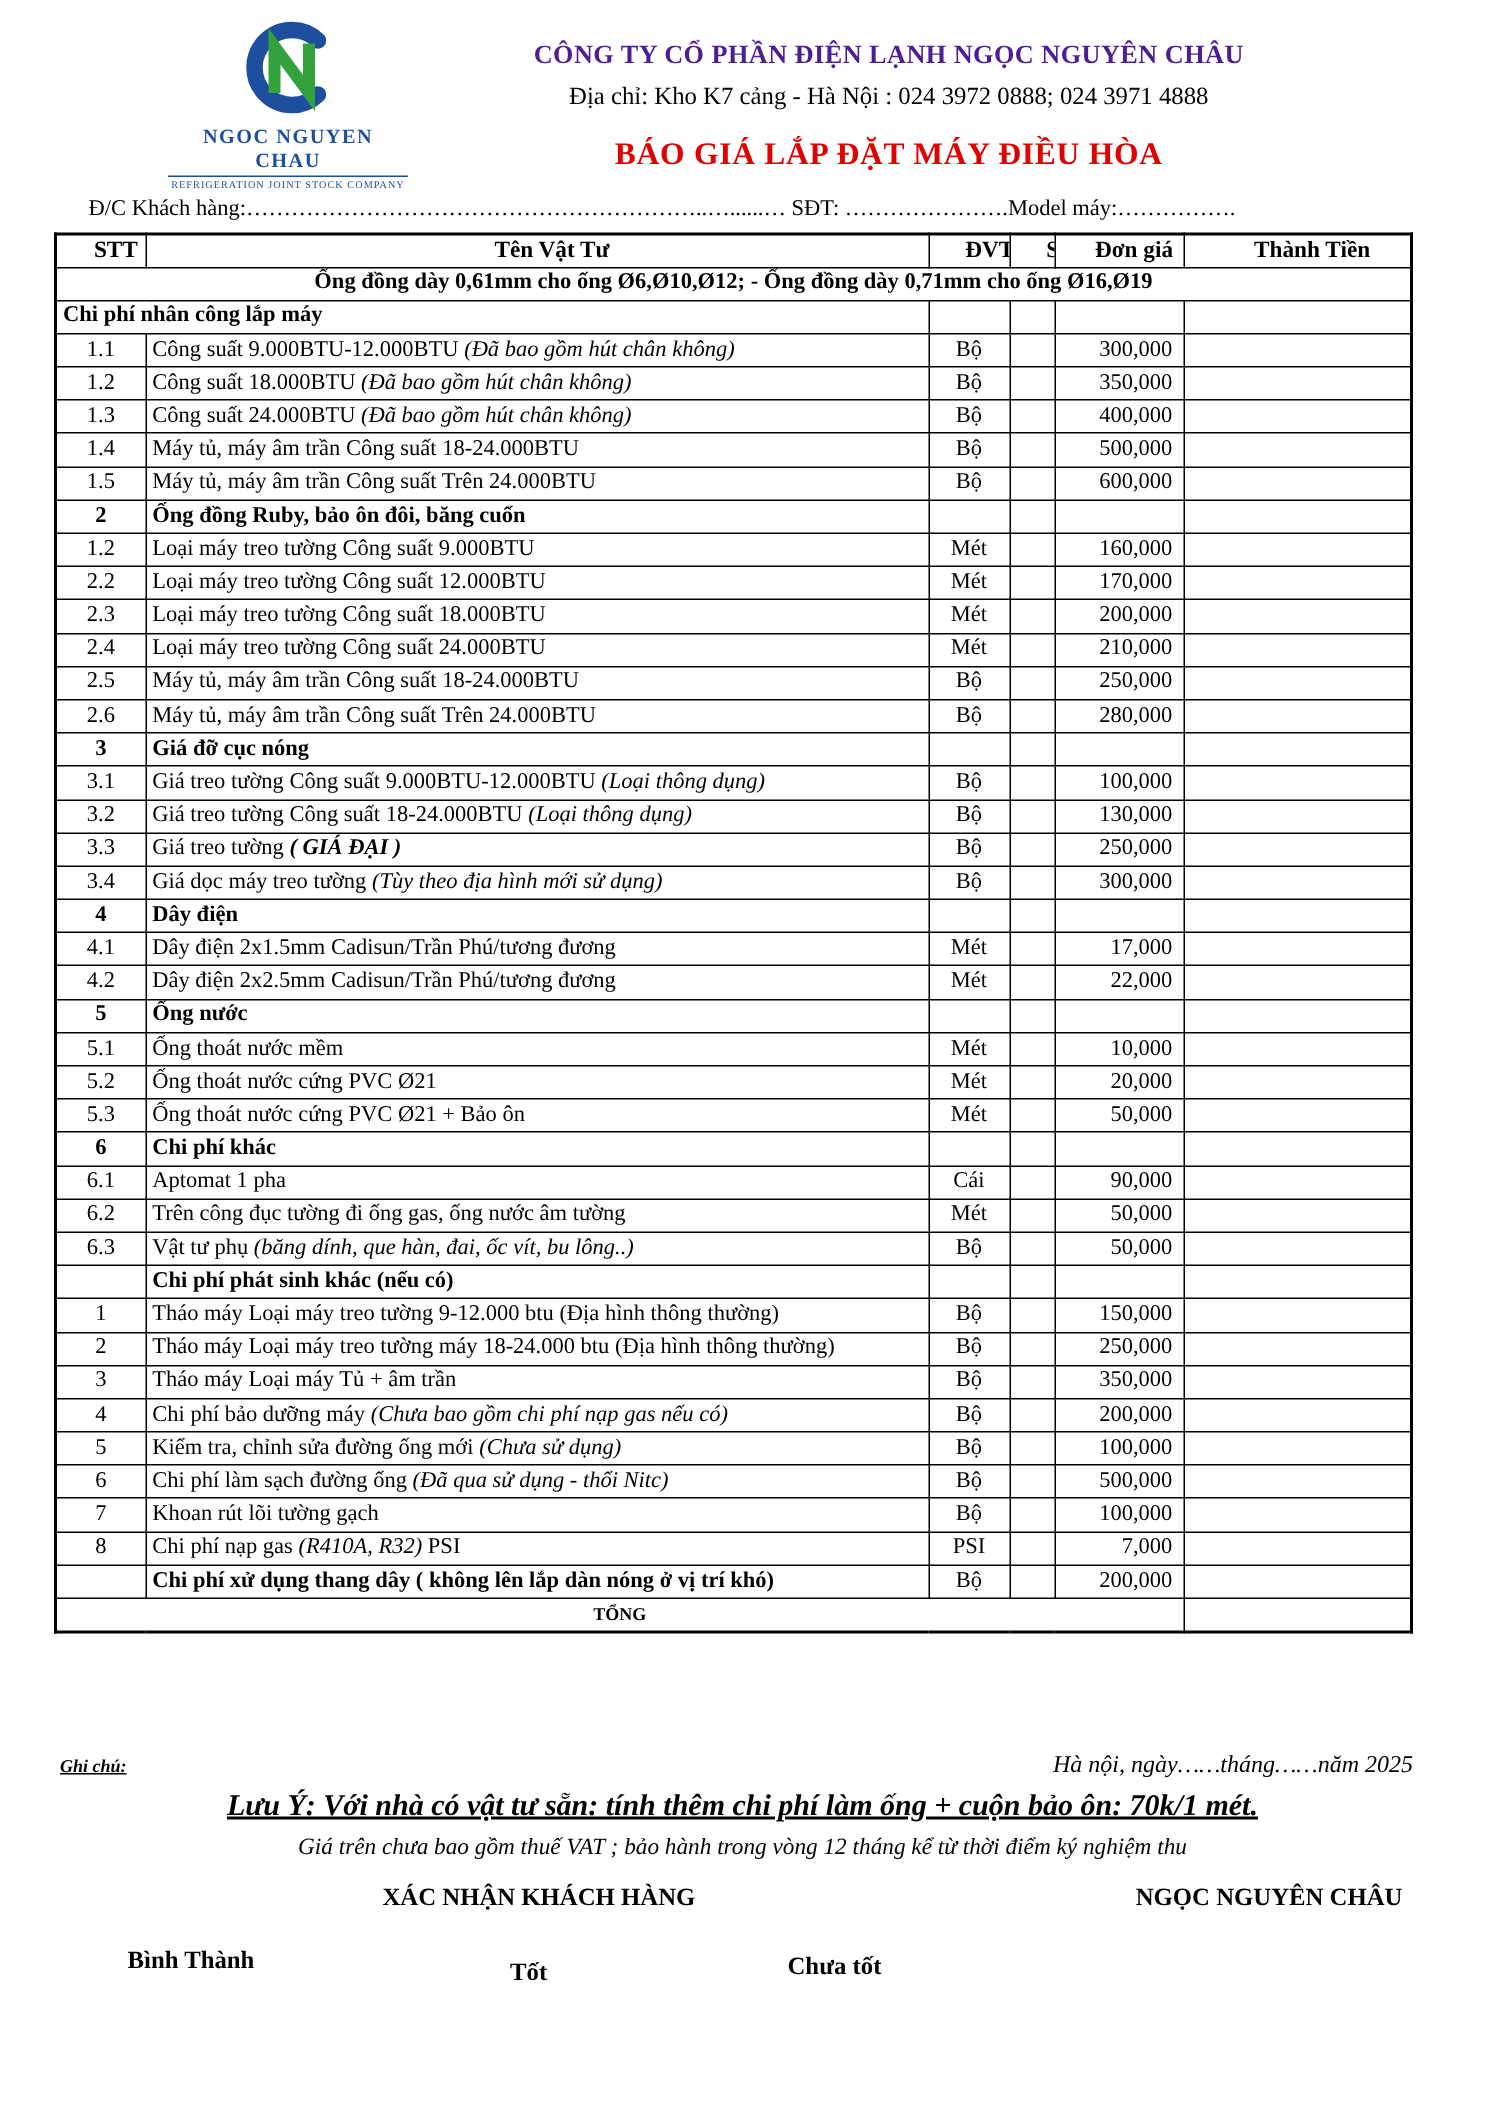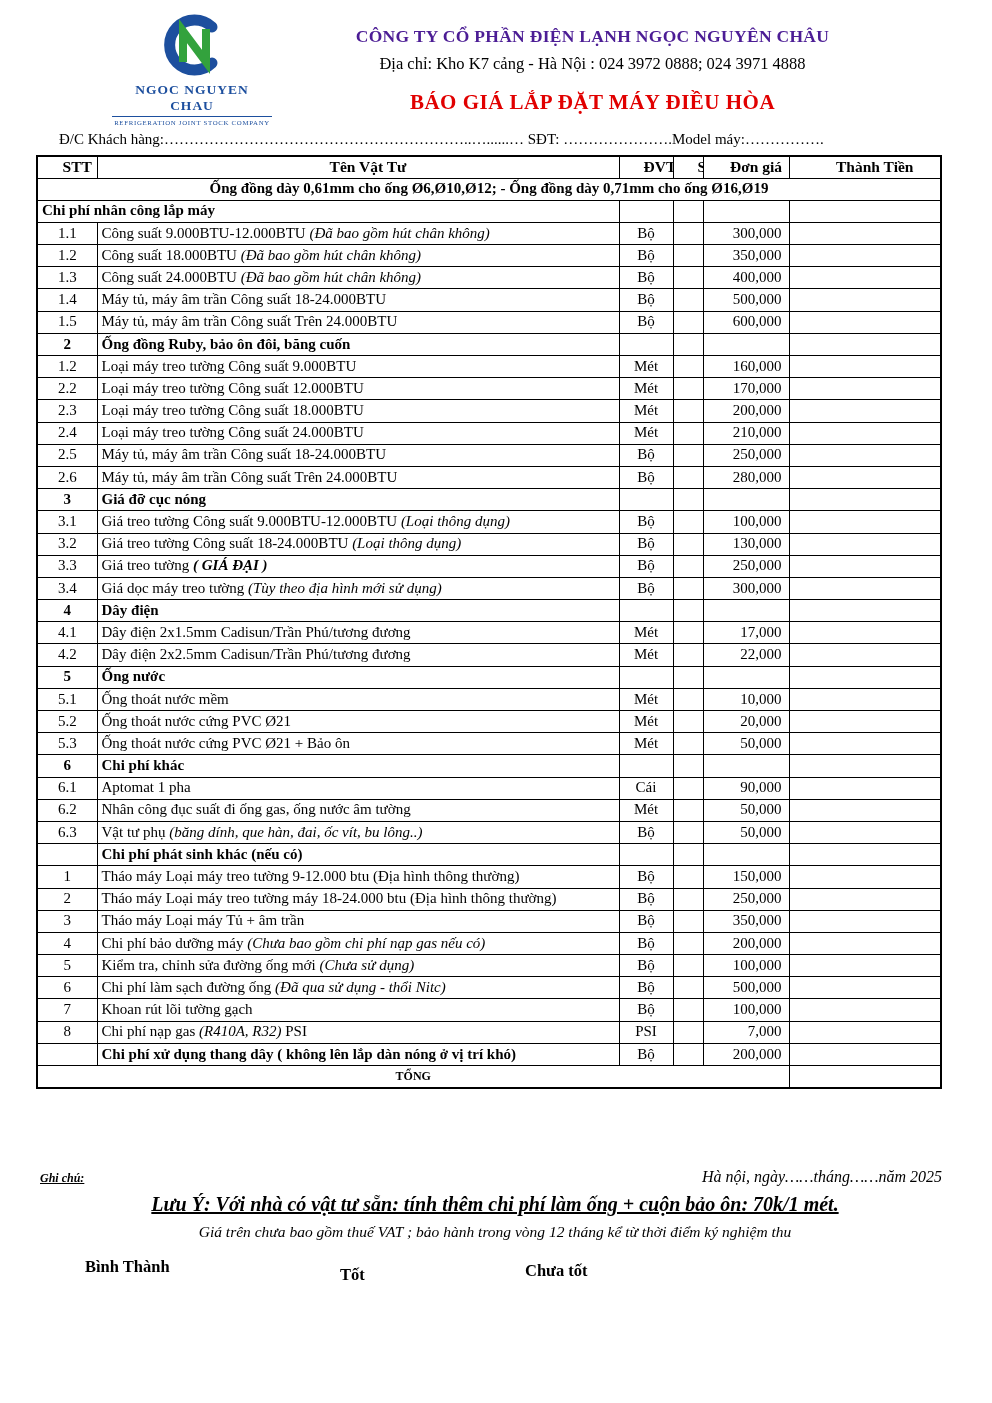--- a/index.html
+++ b/index.html
@@ -319,21 +319,21 @@
         <tr>
           <td class="stt">6.1</td>
           <td>Aptomat 1 pha</td>
           <td class="unit">Cái</td>
           <td class="qty"></td>
           <td class="price">90,000</td>
           <td class="amount"></td>
         </tr>
         <tr>
           <td class="stt">6.2</td>
-          <td>Nhân công đục suất đi ống gas, ống nước âm tường</td>
+          <td>Trên công đục tường đi ống gas, ống nước âm tường</td>
           <td class="unit">Mét</td>
           <td class="qty"></td>
           <td class="price">50,000</td>
           <td class="amount"></td>
         </tr>
         <tr>
           <td class="stt">6.3</td>
           <td><span>Vật tư phụ </span><span style="font-style: italic;">(băng dính, que hàn, đai, ốc vít, bu lông..)</span></td>
           <td class="unit">Bộ</td>
           <td class="qty"></td>
@@ -427,20 +427,24 @@
       </tbody>
   </table>
 
   <div class="footer">
     <div class="foot-row1">
       <span class="ghi-chu">Ghi chú:</span>
       <span class="date-line">Hà nội, ngày……tháng……năm 2025</span>
     </div>
     <div class="luu-y">Lưu Ý: Với nhà có vật tư sẵn:  tính thêm chi phí làm ống + cuộn bảo ôn: 70k/1 mét.</div>
     <div class="vat-line">Giá trên chưa bao gồm thuế VAT ; bảo hành trong vòng 12 tháng kể từ thời điểm ký nghiệm thu</div>
+    <div class="confirm-row">
+      <span class="confirm-left">XÁC NHẬN KHÁCH HÀNG</span>
+      <span class="confirm-right">NGỌC NGUYÊN CHÂU</span>
+    </div>
     <div class="ratings-row">
       <span class="rating-1">Bình Thành</span>
       <span class="rating-2">Tốt</span>
       <span class="rating-3">Chưa tốt</span>
     </div>
   </div>
 
 </div>
 
 </body></html>

